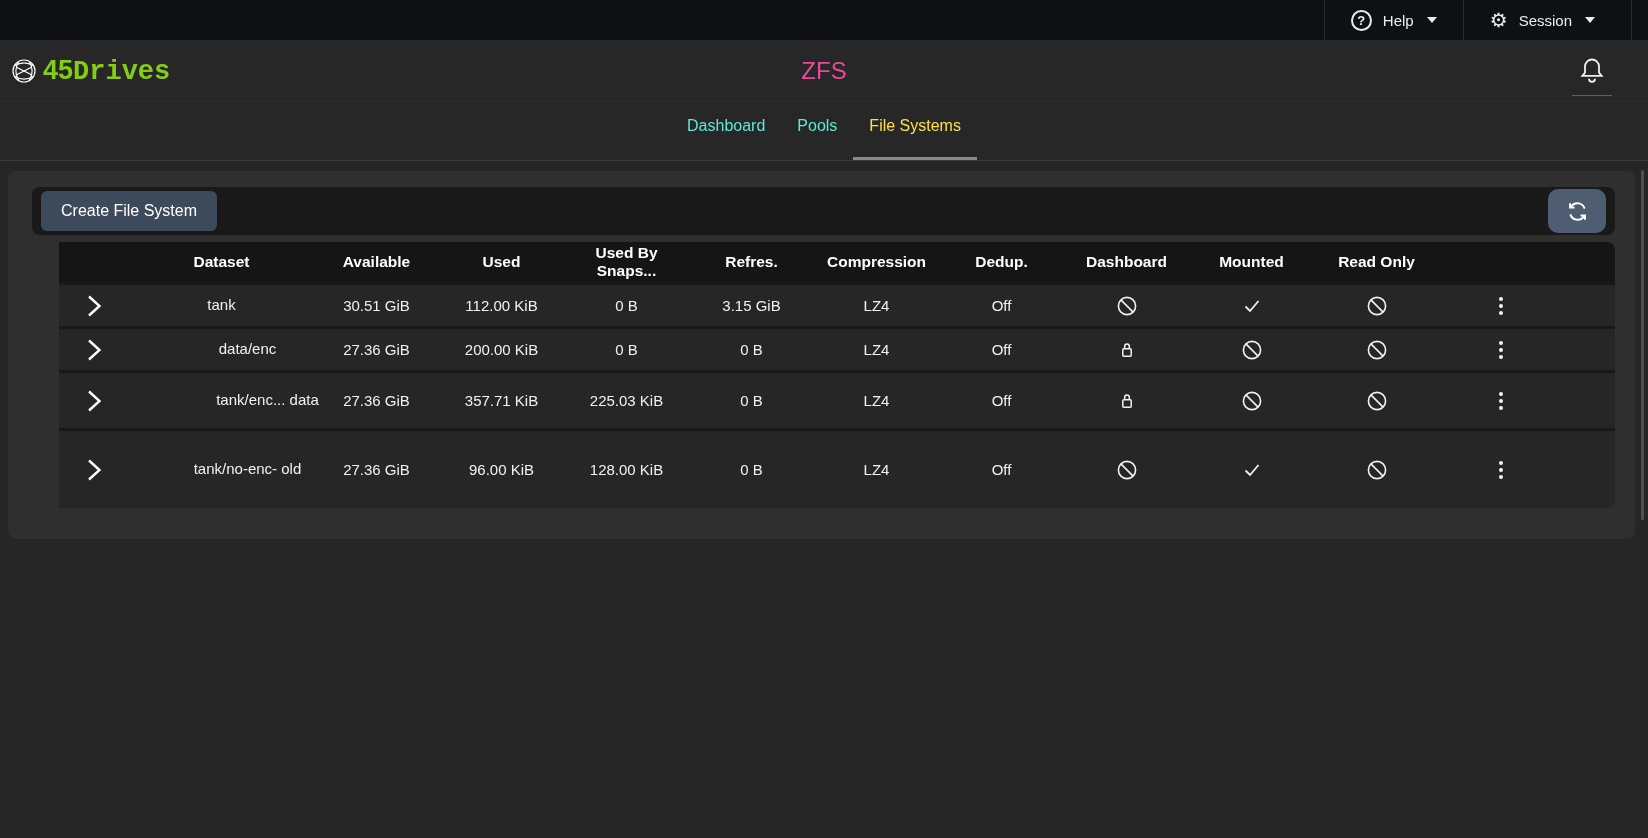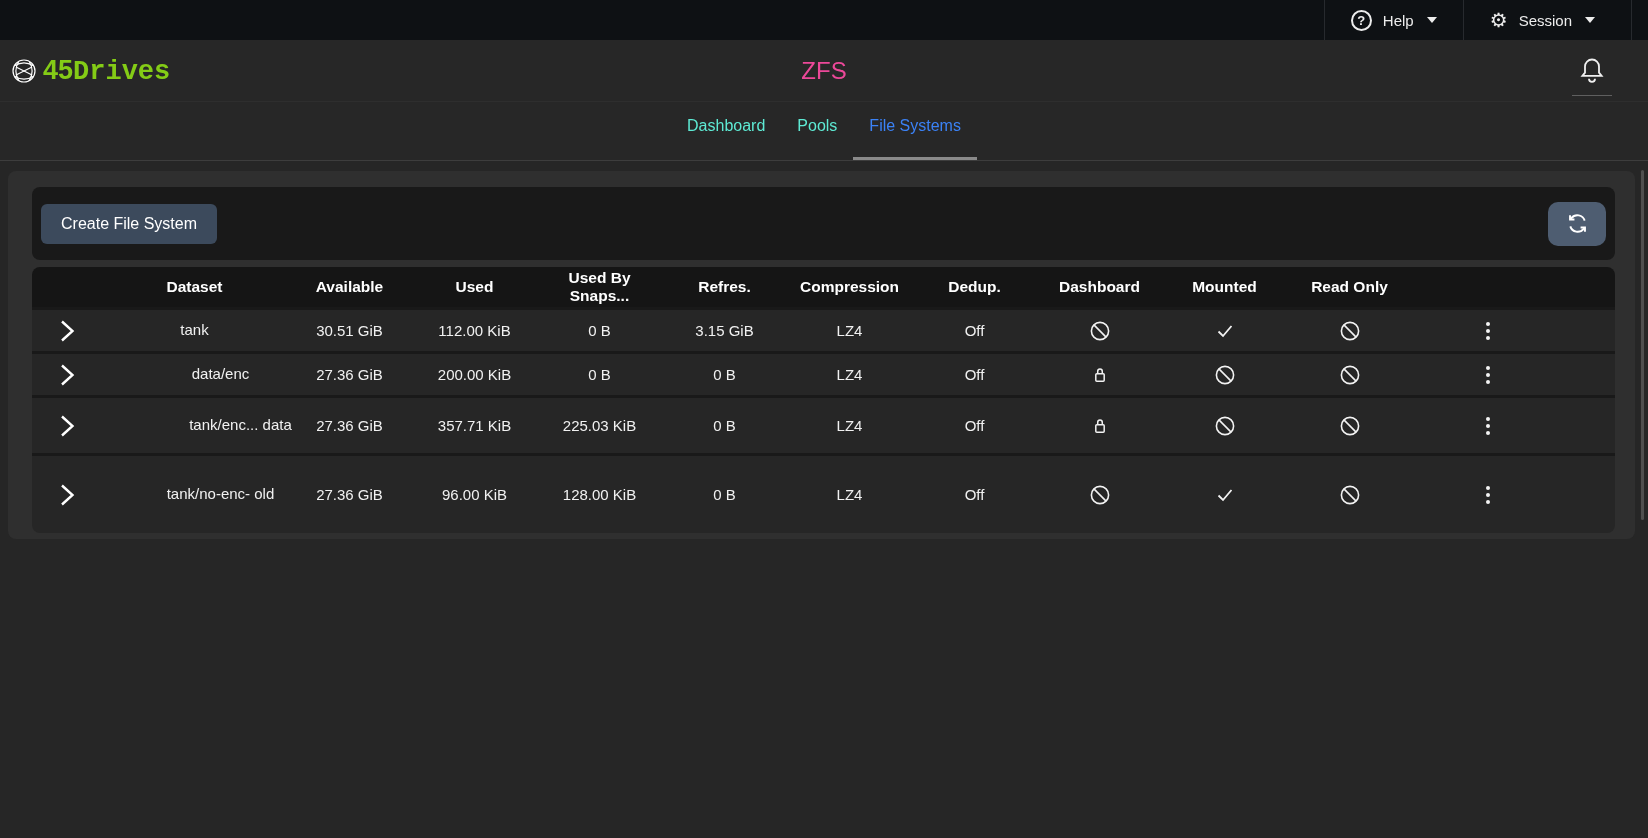--- a/index.html
+++ b/index.html
@@ -65,52 +65,52 @@
     border-top:1px solid #2e2e2e;
     border-bottom:1px solid #3d3d3d;
     display:flex; justify-content:center; align-items:stretch;
   }
   .tab {
     display:flex; align-items:center;
     padding:0 16px 8px 16px;
     font-size:16px; color:#5eead4; cursor:pointer;
     border-bottom:3px solid transparent;
   }
-  .tab.active { color:#3b82f6; border-bottom-color:#8a8a8a; }
+  .tab.active { color:#fde047; border-bottom-color:#8a8a8a; }
 
   
   .content { padding:10px 13px 0 8px; }
   .card {
     width:1627px; height:368px;
     background:#2f2f2f; border-radius:8px;
     padding:16px 20px 21px 24px;
   }
   .toolbar {
-    height:73px; background:#191919; border-radius:8px;
+    height:48px; background:#191919; border-radius:8px;
     display:flex; align-items:center; justify-content:space-between;
     padding:0 9px; margin-bottom:7px;
   }
   .create-btn {
     height:40px; padding:0 20px;
     background:#3c4a5c; color:#fff;
     font-family:"Liberation Sans", sans-serif;
     font-size:16px; border:none; border-radius:6px; cursor:pointer;
   }
   .refresh-btn {
     width:58px; height:44px;
     background:#4e5d71; border:none; border-radius:10px;
     display:flex; align-items:center; justify-content:center; cursor:pointer;
   }
 
   
   .ztable { border-radius:8px; overflow:hidden; }
   .trow {
     display:grid;
     grid-template-columns:70px 185px repeat(9,125px) 1fr;
-    align-items:center; text-align:center;
+    align-items:center; text-align:center;margin-left:27px;
   }
   .thead {
     background:#151515; height:40px;
     font-weight:bold; font-size:15.5px; color:#ffffff;
   }
   .tdata {
     background:#262626; font-size:15px; color:#f1f1f1;
     border-top:3px solid #191919;
   }
   .h44 { min-height:44px; }

